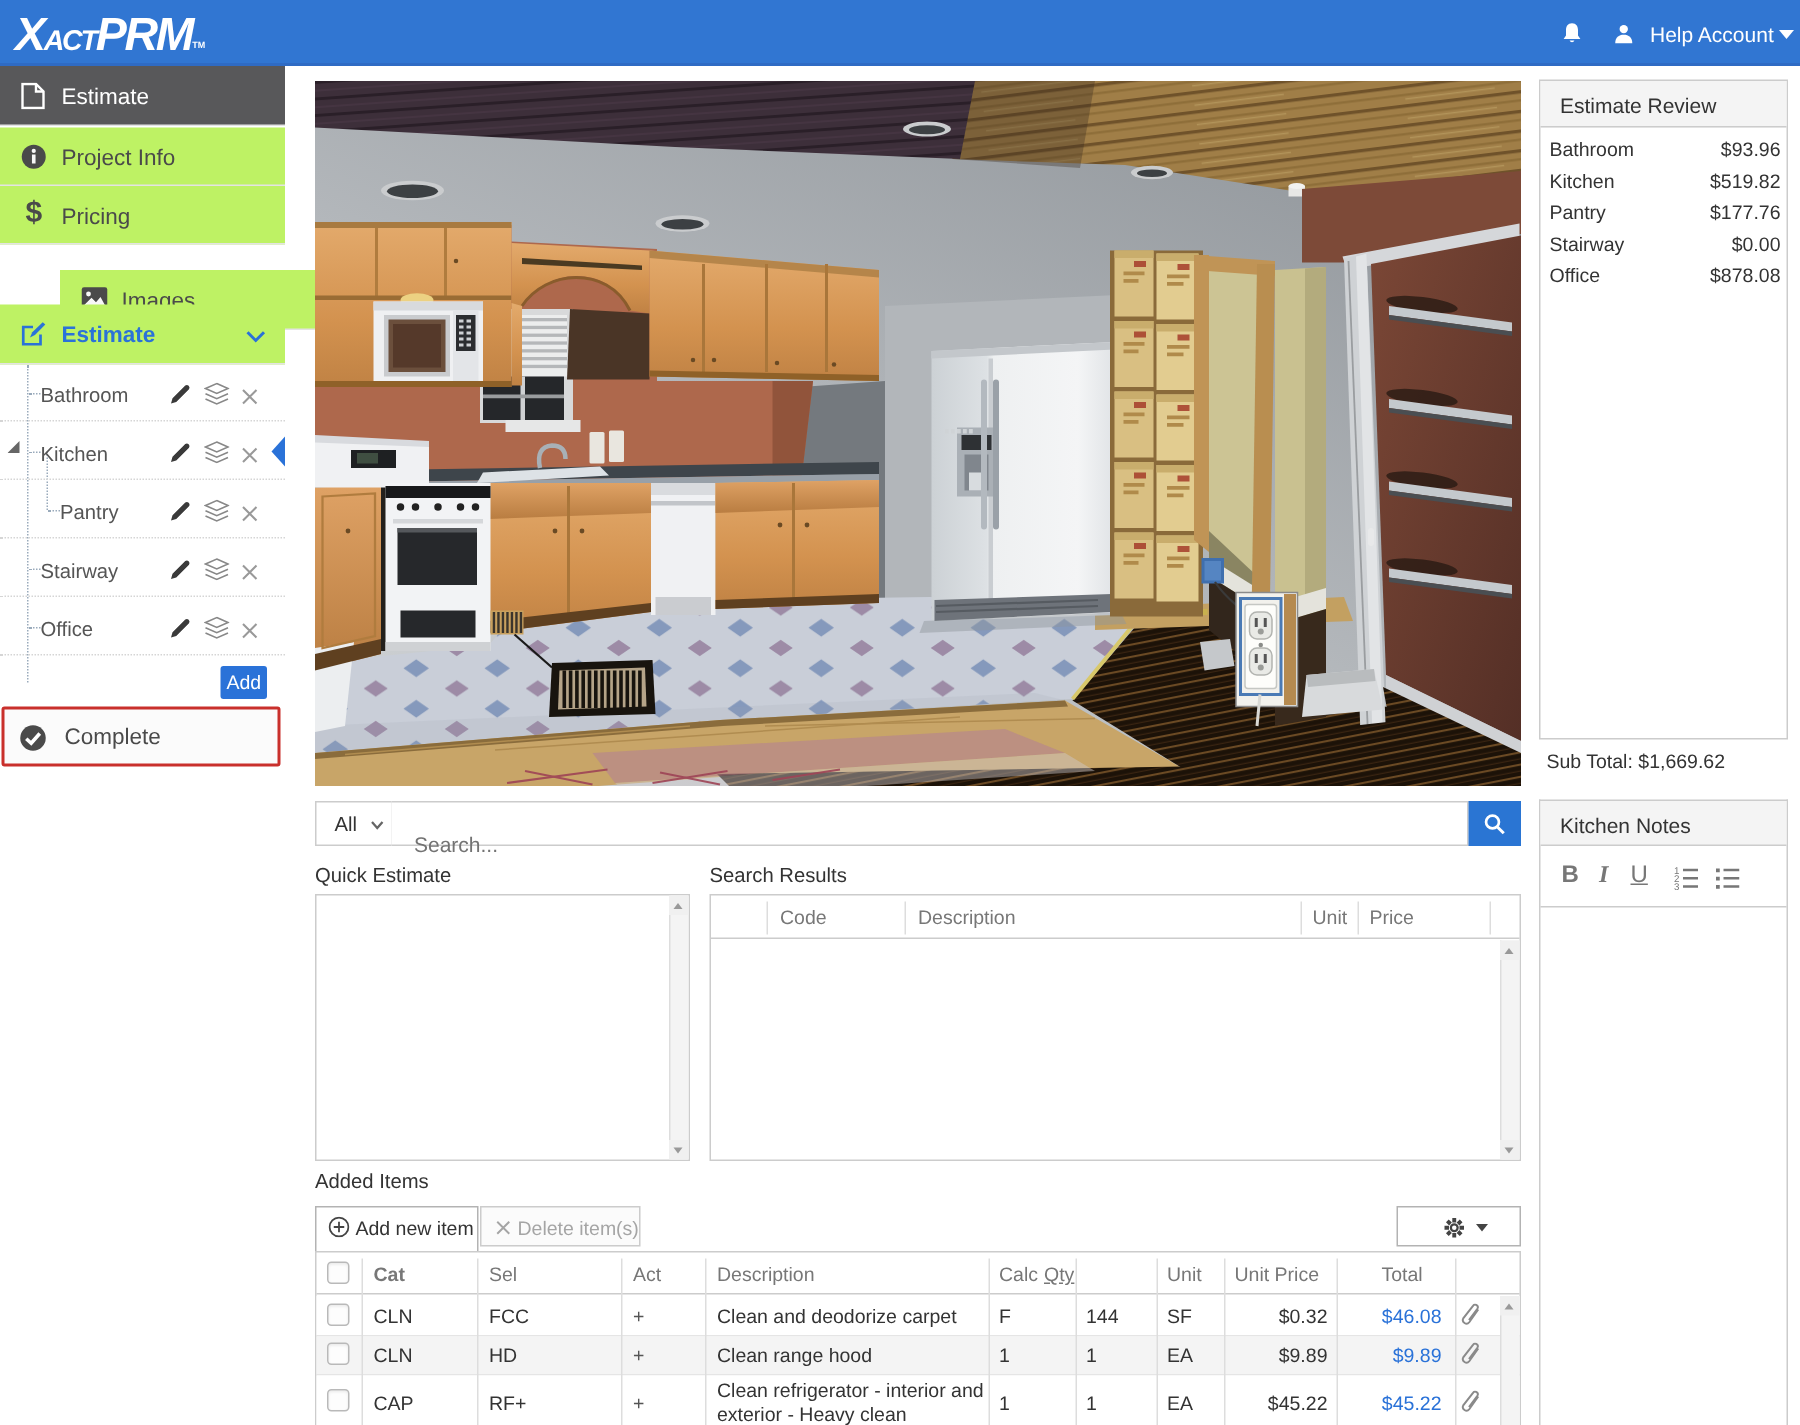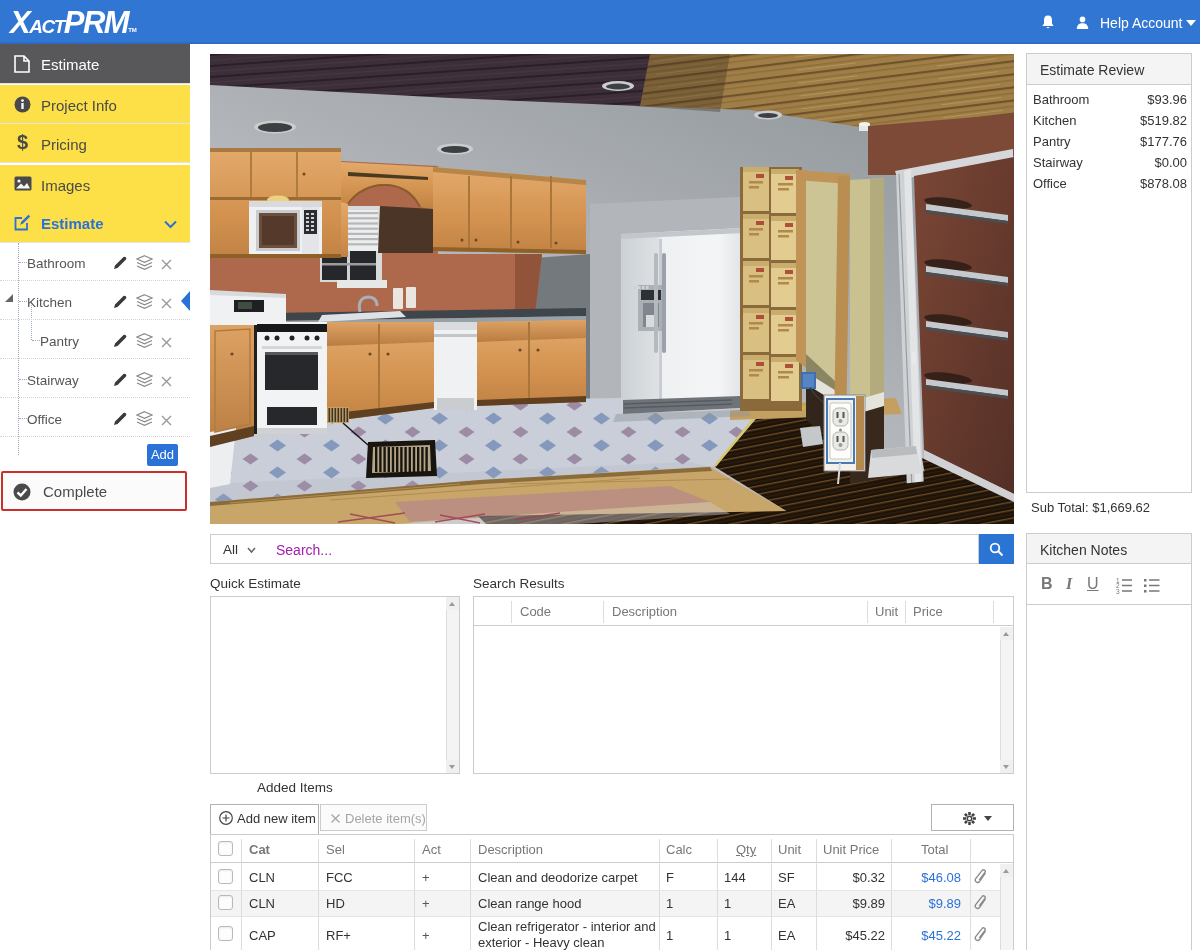--- a/index.html
+++ b/index.html
@@ -10,21 +10,21 @@
 .topbar{position:absolute;left:0;top:0;width:1200px;height:44px;background:#3176d2;}
 .logo{position:absolute;left:10px;top:5px;color:#fff;font-style:italic;font-weight:bold;letter-spacing:-1.5px;white-space:nowrap;}
 .logo .x{font-size:31px;}
 .logo .act{font-size:19px;}
 .logo .prm{font-size:31px;}
 .logo .tm{font-size:6px;font-style:normal;letter-spacing:0;vertical-align:1px;}
 .helpacct{position:absolute;left:1100px;top:15px;color:#fff;font-size:14px;}
 .caret-w{position:absolute;left:1184px;top:20px;width:0;height:0;border-left:5px solid transparent;border-right:5px solid transparent;border-top:6px solid #fff;}
 
 .sidebar{position:absolute;left:0;top:44px;width:190px;height:906px;background:#fff;}
-.srow{position:absolute;left:0;width:190px;background:#fde047;border-bottom:1px solid #e3e3e3;font-size:15px;color:#4a4a4a;}
+.srow{position:absolute;left:0;width:190px;background:#bef264;border-bottom:1px solid #e3e3e3;font-size:15px;color:#4a4a4a;}
 .srow .lbl{position:absolute;left:41px;top:12px;}
 .srow .ic{position:absolute;left:14px;top:11px;}
 .active-row{background:#58585a !important;color:#fff !important;}
 .trow{position:absolute;left:0;width:190px;background:transparent;font-size:13.5px;color:#555;border-bottom:1px dotted #d5d5d5;}
 .trow .lbl{position:absolute;left:27px;top:13px;}
 .ticons{position:absolute;top:12px;left:113px;width:70px;}
 
 .seclbl{position:absolute;font-size:13.5px;color:#333;}
 
 .sbv{position:absolute;width:13px;background:#f4f4f4;border-left:1px solid #ddd;}
@@ -71,21 +71,21 @@
         <circle cx="8.5" cy="8.5" r="8" fill="#4a4a4a"></circle>
         <rect x="7.3" y="7" width="2.4" height="6" fill="#f7f7f7"></rect>
         <circle cx="8.5" cy="4.6" r="1.4" fill="#f7f7f7"></circle>
       </svg>
    <div class="lbl">Project Info</div>
     </div>
  <div class="srow" style="top:80px;height:39px;">
    <div class="ic" style="left:17px;top:7px;font-size:20px;font-weight:bold;color:#4a4a4a;">$</div>
    <div class="lbl">Pricing</div>
     </div>
- <div class="srow" style="top:121px;height:40px;">
+ <div class="srow" style="top:136px;height:40px;margin-left:40px;">
    <svg class="ic" width="18" height="15" viewBox="0 0 18 15">
         <rect x="0.5" y="0.5" width="17" height="14" rx="1.5" fill="#4a4a4a"></rect>
         <circle cx="5" cy="5" r="1.6" fill="#f7f7f7"></circle>
         <path d="M2 12.5 L7 7.5 L10 10.5 L13 7 L16 12.5 Z" fill="#f7f7f7"></path>
       </svg>
    <div class="lbl">Images</div>
     </div>
  <div class="srow" style="top:159px;height:40px;color:#2a72d8;">
    <svg class="ic" width="17" height="17" viewBox="0 0 17 17">
         <path d="M13 9 V15.5 H1.5 V4 H8" fill="none" stroke="#2a72d8" stroke-width="1.8"></path>
@@ -544,21 +544,21 @@
 <path d="M630,409 L628,430" stroke="#d8d8d4" stroke-width="2"></path>
 </svg>
 
 <div class="abs" style="left:210px;top:534px;width:52px;height:30px;border:1px solid #ccc;background:#fff;">
   <div class="abs" style="left:12px;top:7px;font-size:13.5px;color:#333;">All</div>
   <svg class="abs" style="left:36px;top:12px" width="9" height="7" viewBox="0 0 9 7">
       <path d="M1 1 L4.5 5 L8 1" fill="none" stroke="#666" stroke-width="1.5"></path>
     </svg>
 </div>
 <div class="abs" style="left:261px;top:534px;width:718px;height:30px;border:1px solid #ccc;border-left:none;background:#fff;">
-  <div class="abs" style="left:15px;top:7px;font-size:14px;color:#a21caf;">Search...</div>
+  <div class="abs" style="left:15px;top:20px;font-size:14px;color:#737373;">Search...</div>
 </div>
 <div class="abs" style="left:979px;top:534px;width:35px;height:30px;background:#2a75d3;">
   <svg class="abs" style="left:10px;top:8px" width="15" height="15" viewBox="0 0 15 15">
       <circle cx="6" cy="6" r="4.3" fill="none" stroke="#fff" stroke-width="1.8"></circle>
       <path d="M9.3 9.3 L13.5 13.5" stroke="#fff" stroke-width="2"></path>
     </svg>
 </div>
 <div class="seclbl" style="left:210px;top:576px;">Quick Estimate</div>
 <div class="seclbl" style="left:473px;top:576px;">Search Results</div>
 
@@ -585,21 +585,21 @@
     <div class="vline" style="left:519px;top:4px;height:22px;"></div>
   </div>
   <div class="sbv" style="right:0;top:30px;height:146px;"></div>
   <div class="sbtn" style="right:0;top:30px;">
       <span class="tri-u"></span>
     </div>
   <div class="sbtn" style="right:0;top:163px;">
       <span class="tri-d"></span>
     </div>
 </div>
-<div class="seclbl" style="left:210px;top:780px;margin-left:47px;">Added Items</div>
+<div class="seclbl" style="left:210px;top:780px;">Added Items</div>
 
 <div class="btn" style="left:210px;top:804px;width:109px;height:41px;">
   <svg class="abs" style="left:8px;top:6px" width="14" height="14" viewBox="0 0 14 14">
       <circle cx="7" cy="7" r="6.3" fill="none" stroke="#444" stroke-width="1.2"></circle>
       <path d="M7 3.5 V10.5 M3.5 7 H10.5" stroke="#444" stroke-width="1.2"></path>
     </svg>
   <div class="abs" style="left:26px;top:6px;">Add new item</div>
 </div>
 <div class="btn" style="left:320px;top:804px;width:107px;height:27px;border-color:#ccc;background:#fbfbfb;color:#a5a5a5;">
   <svg class="abs" style="left:9px;top:8px" width="11" height="11" viewBox="0 0 11 11">
@@ -621,21 +621,21 @@
 </div>
 
 <div class="panel" style="left:210px;top:834px;width:804px;height:116px;border-bottom:none;">
   <div class="abs" style="left:0;top:0;width:802px;height:28px;border-bottom:1px solid #ccc;">
     <div class="cb" style="left:7px;top:6px;"></div>
     <div class="hcell" style="left:38px;top:7px;font-weight:bold;">Cat</div>
     <div class="hcell" style="left:115px;top:7px;">Sel</div>
     <div class="hcell" style="left:211px;top:7px;">Act</div>
     <div class="hcell" style="left:267px;top:7px;">Description</div>
     <div class="hcell" style="left:455px;top:7px;">Calc</div>
-    <div class="hcell" style="left:525px;top:7px;text-decoration:underline;">Qty</div>
+    <div class="hcell" style="left:485px;top:7px;text-decoration:underline;">Qty</div>
     <div class="hcell" style="left:567px;top:7px;">Unit</div>
     <div class="hcell" style="left:612px;top:7px;">Unit Price</div>
     <div class="hcell" style="left:687px;top:7px;margin-left:23px;">Total</div>
   </div>
   <div class="abs" style="left:0;top:29px;width:802px;height:26px;background:#fff;">
     <div class="cb" style="left:7px;top:5px;"></div>
     <div class="cell" style="left:38px;top:6px;">CLN</div>
     <div class="cell" style="left:115px;top:6px;">FCC</div>
     <div class="cell" style="left:211px;top:6px;color:#555;">+</div>
     <div class="cell" style="left:267px;top:6px;">Clean and deodorize carpet</div>

